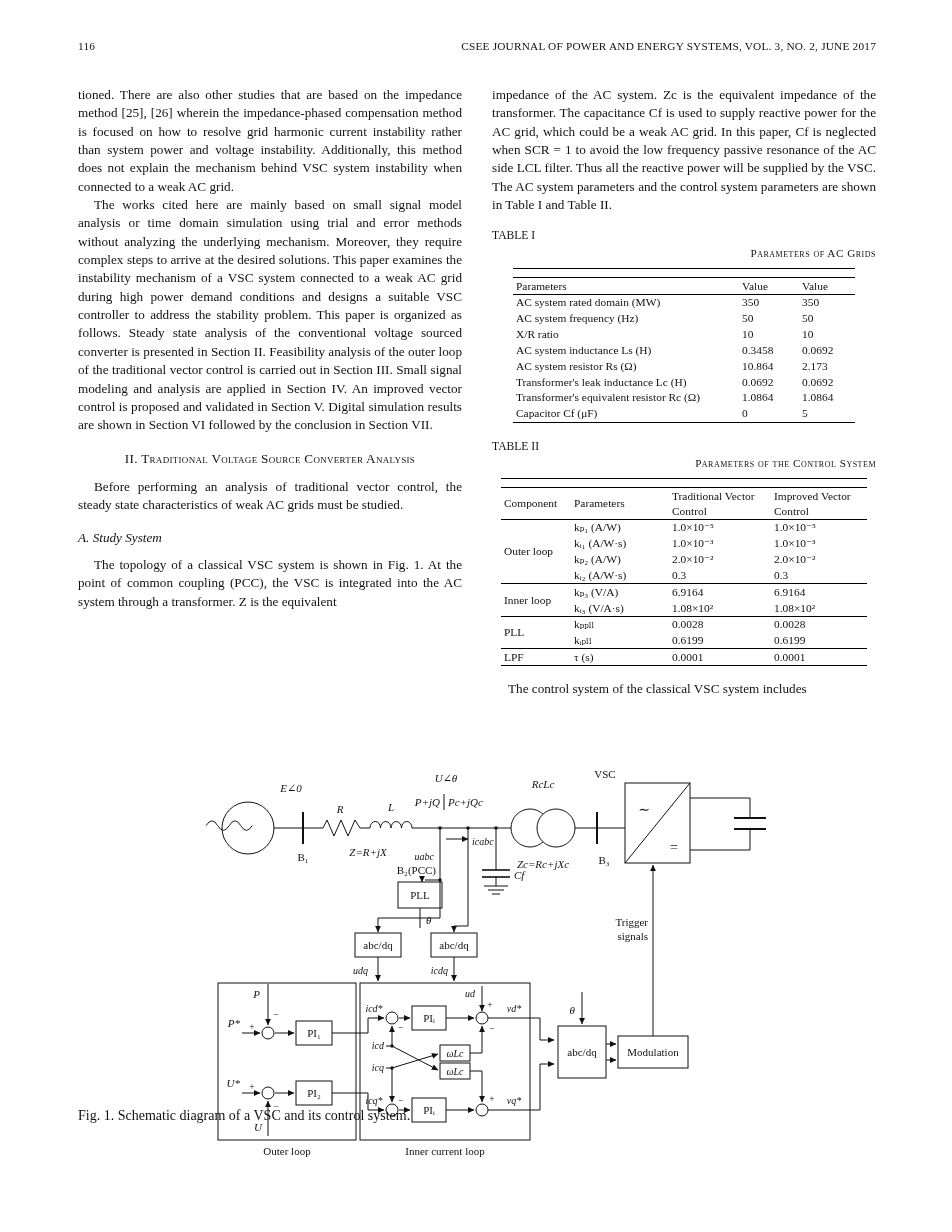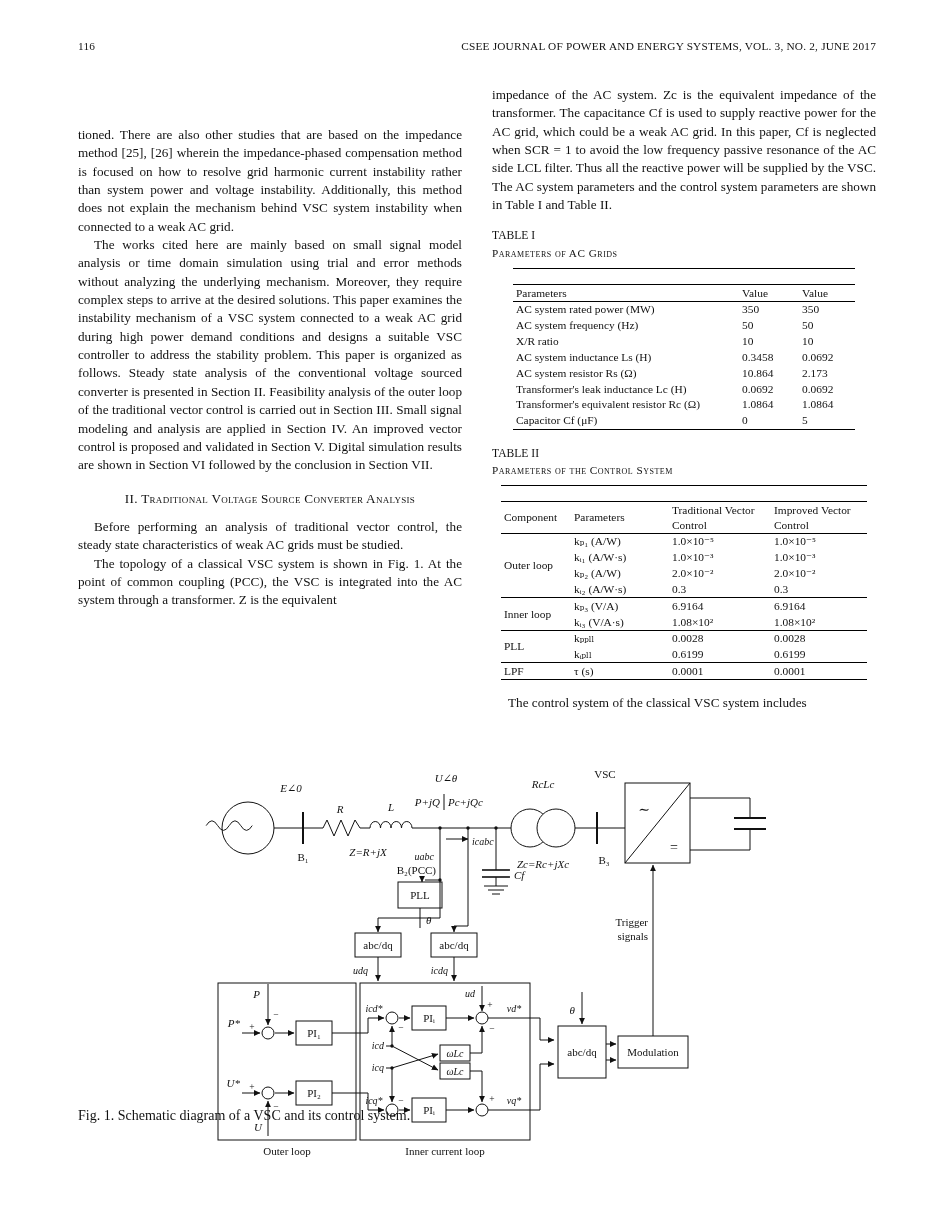--- a/index.html
+++ b/index.html
@@ -10,32 +10,32 @@
   }
   .runhead {
     position:absolute; top:40px; left:78px; width:798px;
     display:flex; justify-content:space-between;
     font-size:11.3px; letter-spacing:0.2px;align-items:center;
   }
   .col {
     position:absolute; width:384px; font-size:13.2px; line-height:1.39;
     text-align:justify;
   }
-  .col-left { left:78px; top:86px;margin-top:40px; }
+  .col-left { left:78px; top:86px; }
   .col-right { left:492px; top:86px; }
   p { margin:0; text-indent:16px; }
   p.noindent { text-indent:0; }
   .sec-head {
     text-align:center; font-variant:small-caps; letter-spacing:0.3px;
     margin:15px 28px 11px; line-height:1.32;
   }
   .sub-head { font-style:italic; margin:14px 0 9px; }
   .tbl-title { font-size:11.6px; margin-top:14px; }
-  .tbl-caption { text-align:left; font-variant:small-caps; font-size:11.2px; letter-spacing:0.5px; margin:1px 0 7px; }
-  .rule-wrap { border-top:1px solid #000; padding-top:15px; width:fit-content; margin:4px auto; }
+  .tbl-caption { text-align:right; font-variant:small-caps; font-size:11.2px; letter-spacing:0.5px; margin:1px 0 7px; }
+  .rule-wrap { border-top:1px solid #000; padding-top:8px; width:fit-content; margin:4px auto; }
   table { border-collapse:collapse; font-size:11.4px; line-height:1.3; border-top:1px solid #000; }
   th, td { font-weight:normal; text-align:left; padding:0.5px 5px 0.5px 3px; vertical-align:top; }
   thead th { border-bottom:0.8px solid #000; }
   tbody tr:last-child td { border-bottom:1.2px solid #000; }
   tr.gs td { border-top:0.7px solid #000; }
   td.comp, th.comp { vertical-align:middle; }
   .t1 .c0 { width:218px; } .t1 .c1 { width:52px; } .t1 .c2 { width:48px; }
   .t2 .c0 { width:62px; } .t2 .c1 { width:90px; } .t2 .c2 { width:94px; } .t2 .c3 { width:88px; }
   .t2-block { margin-top:16px; }
   .p-after-table { margin-top:14px; }
@@ -53,41 +53,42 @@
 <div class="runhead">
   <span>116</span>
   <span>CSEE JOURNAL OF POWER AND ENERGY SYSTEMS, VOL. 3, NO. 2, JUNE 2017</span>
 </div>
 
 <div class="col col-left">
   <p class="noindent">tioned. There are also other studies that are based on the impedance method [25], [26] wherein the impedance-phased compensation method is focused on how to resolve grid harmonic current instability rather than system power and voltage instability. Additionally, this method does not explain the mechanism behind VSC system instability when connected to a weak AC grid.</p>
   <p>The works cited here are mainly based on small signal model analysis or time domain simulation using trial and error methods without analyzing the underlying mechanism. Moreover, they require complex steps to arrive at the desired solutions. This paper examines the instability mechanism of a VSC system connected to a weak AC grid during high power demand conditions and designs a suitable VSC controller to address the stability problem. This paper is organized as follows. Steady state analysis of the conventional voltage sourced converter is presented in Section II. Feasibility analysis of the outer loop of the traditional vector control is carried out in Section III. Small signal modeling and analysis are applied in Section IV. An improved vector control is proposed and validated in Section V. Digital simulation results are shown in Section VI followed by the conclusion in Section VII.</p>
   <div class="sec-head">II. Traditional Voltage Source Converter Analysis</div>
   <p>Before performing an analysis of traditional vector control, the steady state characteristics of weak AC grids must be studied.</p>
+  <div class="sub-head">A. Study System</div>
   <p>The topology of a classical VSC system is shown in Fig. 1. At the point of common coupling (PCC), the VSC is integrated into the AC system through a transformer. Z is the equivalent</p>
 </div>
 
 <div class="col col-right">
   <p class="noindent">impedance of the AC system. Zc is the equivalent impedance of the transformer. The capacitance Cf is used to supply reactive power for the AC grid, which could be a weak AC grid. In this paper, Cf is neglected when SCR = 1 to avoid the low frequency passive resonance of the AC side LCL filter. Thus all the reactive power will be supplied by the VSC. The AC system parameters and the control system parameters are shown in Table I and Table II.</p>
 
   <div class="t1-block">
     <div class="tbl-title">TABLE I</div>
     <div class="tbl-caption">Parameters of AC Grids</div>
     <div class="rule-wrap">
       <table class="t1">
         <thead>
           <tr>
             <th class="c0">Parameters</th>
             <th class="c1">Value</th>
             <th class="c2">Value</th>
           </tr>
         </thead>
         <tbody>
           <tr>
-              <td>AC system rated power (MW)</td>
+              <td>AC system rated domain (MW)</td>
               <td>350</td>
               <td>350</td>
             </tr>
           <tr>
               <td>AC system frequency (Hz)</td>
               <td>50</td>
               <td>50</td>
             </tr>
           <tr>
               <td>X/R ratio</td>

